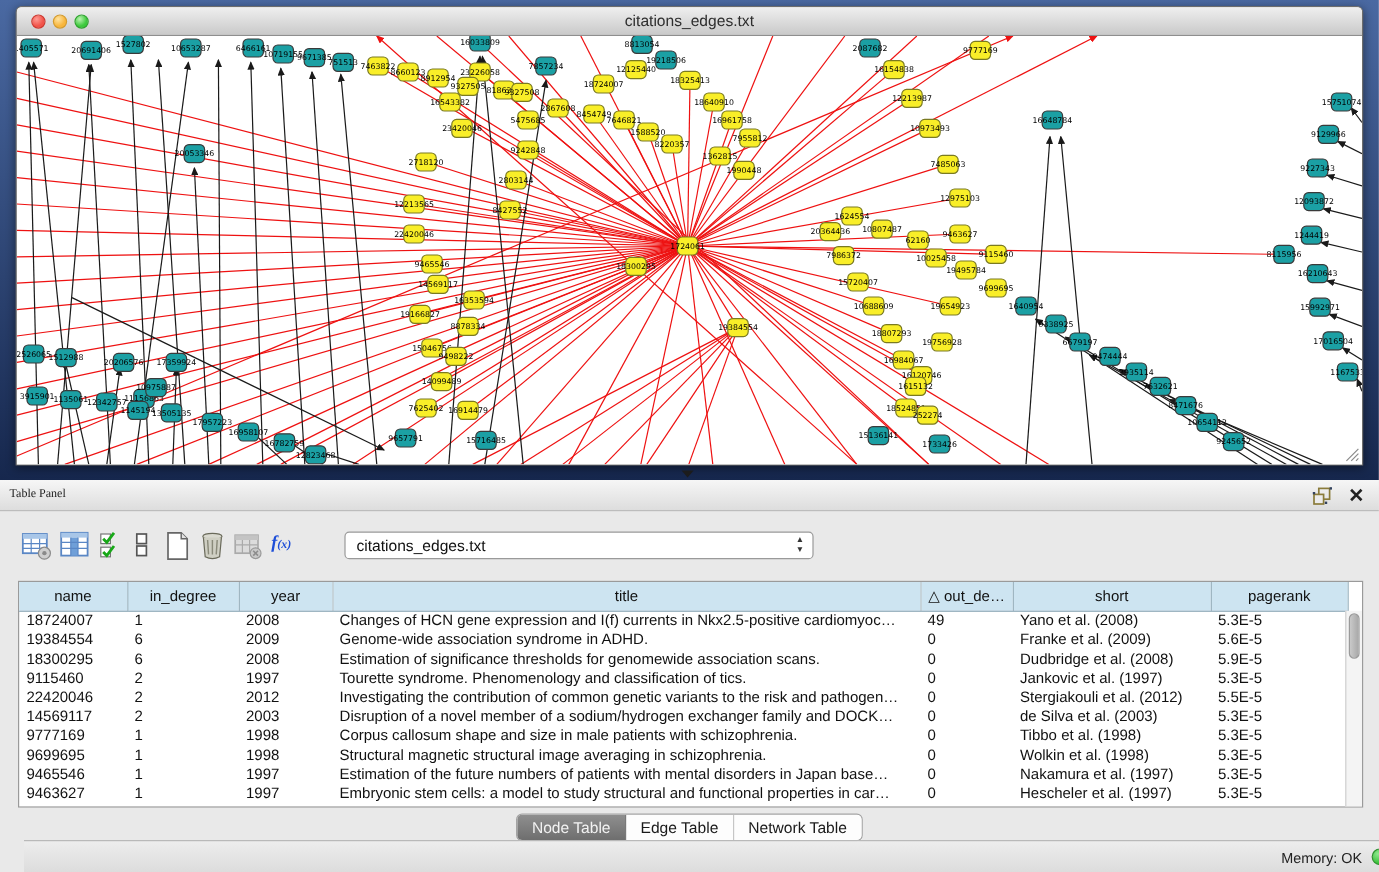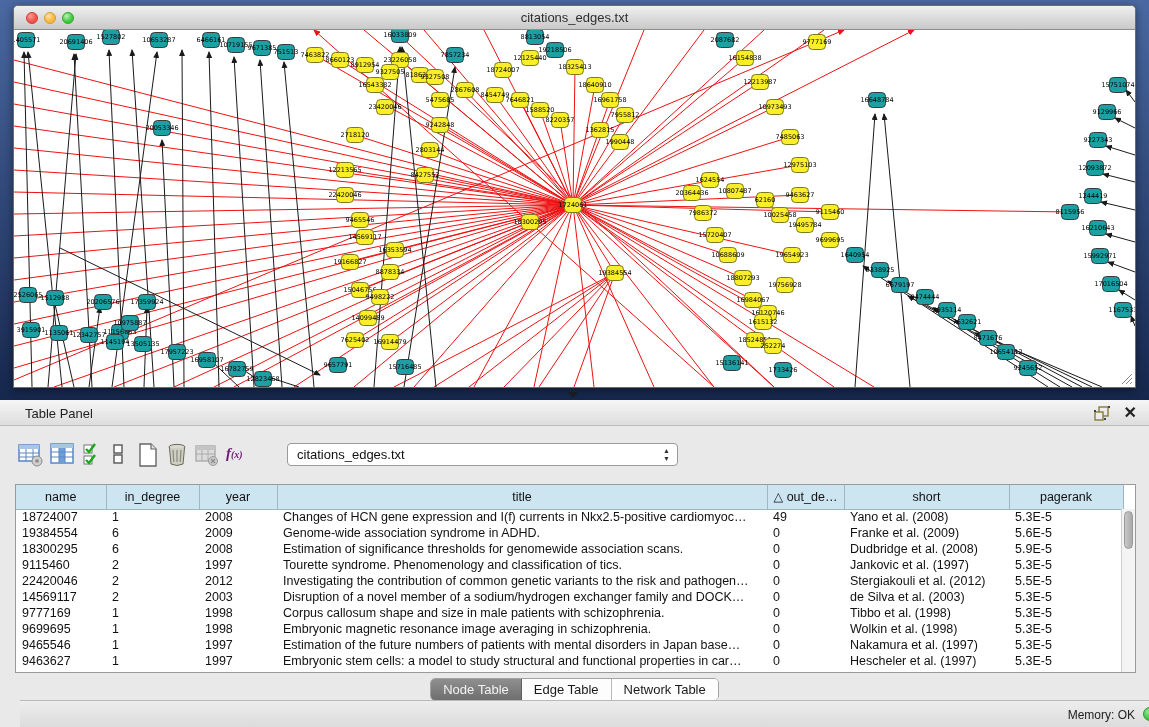--- a/index.html
+++ b/index.html
@@ -25,27 +25,27 @@
   #grip { position:absolute; right:2px; bottom:2px; }
   #splitter-arrow { position:absolute; left:568px; top:392px; width:0; height:0;
     border-left:5px solid transparent; border-right:5px solid transparent;
     border-top:6px solid #1c1c1c; }
 
   
   #table-panel { position:absolute; left:0; top:400px; width:1149px; height:327px;
     background:#e9e9e9; }
   #panel-header { position:relative; height:26px;
     background:linear-gradient(#f6f6f6,#dddddd); border-bottom:1px solid #bcbcbc; }
-  #panel-title { position:absolute; left:25px; top:6px; font-size:13px; color:#222; }
+  #panel-title { position:absolute; left:8px; top:6px; font-size:10px; color:#222;font-family:Liberation Serif, serif; }
   #float-btn { position:absolute; right:38px; top:5px; cursor:default; }
   #close-btn { position:absolute; right:12px; top:3px; font-size:16px; font-weight:bold; color:#222; }
 
   #toolbar { position:absolute; left:0; top:36px; width:1149px; height:42px; }
   .tb-icon { position:absolute; top:6px; }
-  #fx-icon { font-size:15px; color:#701a75; font-style:italic; font-weight:bold;
+  #fx-icon { font-size:15px; color:#1d4ed8; font-style:italic; font-weight:bold;
     font-family:"Liberation Serif", serif; }
   #fx-icon span { font-size:10px; }
   #net-select { position:absolute; left:287px; top:7px; width:391px; height:23px;
     background:#fff; border:1px solid #9a9a9a; border-radius:4px;
     font-size:13px; color:#111; line-height:21px; padding-left:9px; }
   #net-select .stepper { position:absolute; right:7px; top:3px; font-size:7px;
     color:#333; line-height:8px; text-align:center; }
 
   #table-wrap { position:absolute; left:15px; top:84px; width:1121px; height:189px;
     background:#fff; border:1px solid #9a9a9a; }
@@ -620,21 +620,21 @@
             <td>1998</td>
             <td>Corpus callosum shape and size in male patients with schizophrenia.</td>
             <td>0</td>
             <td>Tibbo et al. (1998)</td>
             <td>5.3E-5</td>
           </tr>
           <tr>
             <td>9699695</td>
             <td>1</td>
             <td>1998</td>
-            <td>Embryonic magnetic resonance image averaging in schizophrenia.</td>
+            <td>Structural magnetic structural image averaging in schizophrenia.</td>
             <td>0</td>
             <td>Wolkin et al. (1998)</td>
             <td>5.3E-5</td>
           </tr>
           <tr>
             <td>9465546</td>
             <td>1</td>
             <td>1997</td>
             <td>Estimation of the future numbers of patients with mental disorders in Japan base…</td>
             <td>0</td>

